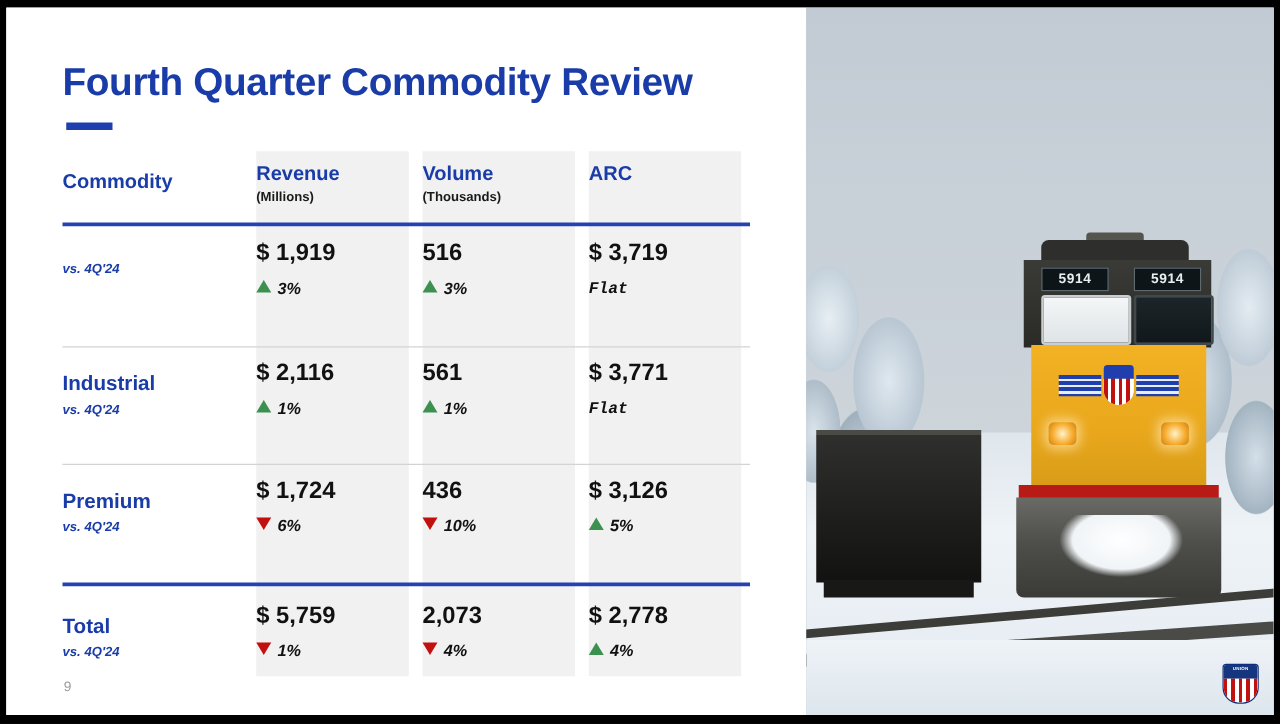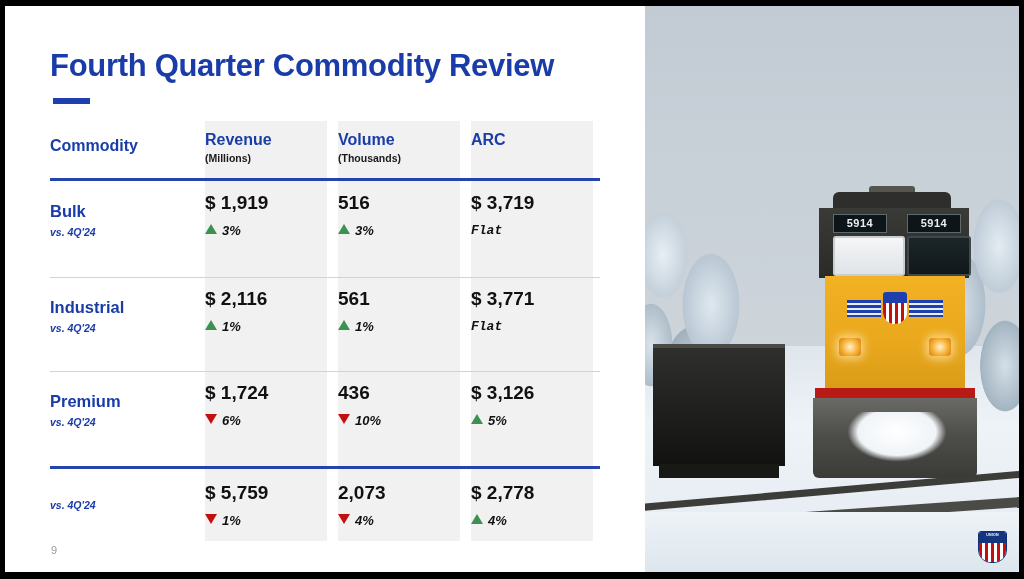--- a/index.html
+++ b/index.html
@@ -483,21 +483,20 @@
           </div>
         </div>
 
         <div class="rule-blue" id="rule-header"></div>
         <div class="rule-gray" id="rule-r1"></div>
         <div class="rule-gray" id="rule-r2"></div>
         <div class="rule-blue" id="rule-total"></div>
 
         <div class="tbl-row" id="row-bulk">
           <div class="cell c-label label-block">
-            <div class="row-name">Bulk</div>
             <div class="row-vs">vs. 4Q'24</div>
           </div>
           <div class="cell c-revenue">
             <div class="value">$ 1,919</div>
             <div class="delta"><span class="tri up"></span><span>3%</span></div>
           </div>
           <div class="cell c-volume">
             <div class="value">516</div>
             <div class="delta"><span class="tri up"></span><span>3%</span></div>
           </div>
@@ -540,20 +539,21 @@
             <div class="delta"><span class="tri down"></span><span>10%</span></div>
           </div>
           <div class="cell c-arc">
             <div class="value">$ 3,126</div>
             <div class="delta"><span class="tri up"></span><span>5%</span></div>
           </div>
         </div>
 
         <div class="tbl-row" id="row-total">
           <div class="cell c-label label-block">
+            <div class="row-name">Total</div>
             <div class="row-vs">vs. 4Q'24</div>
           </div>
           <div class="cell c-revenue">
             <div class="value">$ 5,759</div>
             <div class="delta"><span class="tri down"></span><span>1%</span></div>
           </div>
           <div class="cell c-volume">
             <div class="value">2,073</div>
             <div class="delta"><span class="tri down"></span><span>4%</span></div>
           </div>

